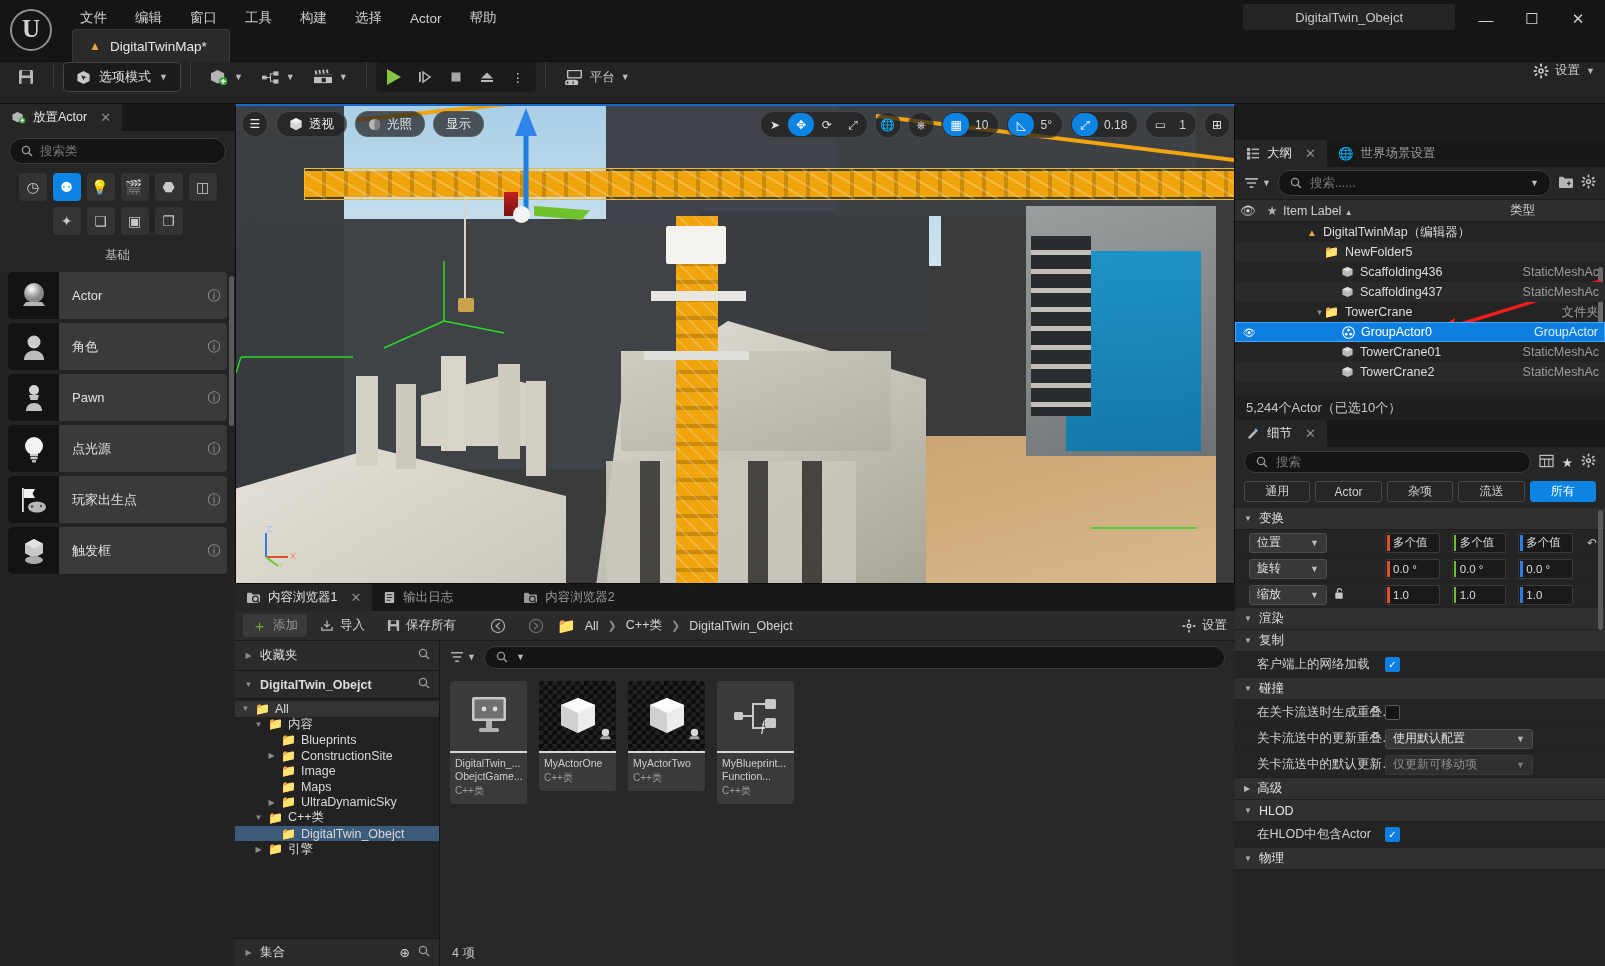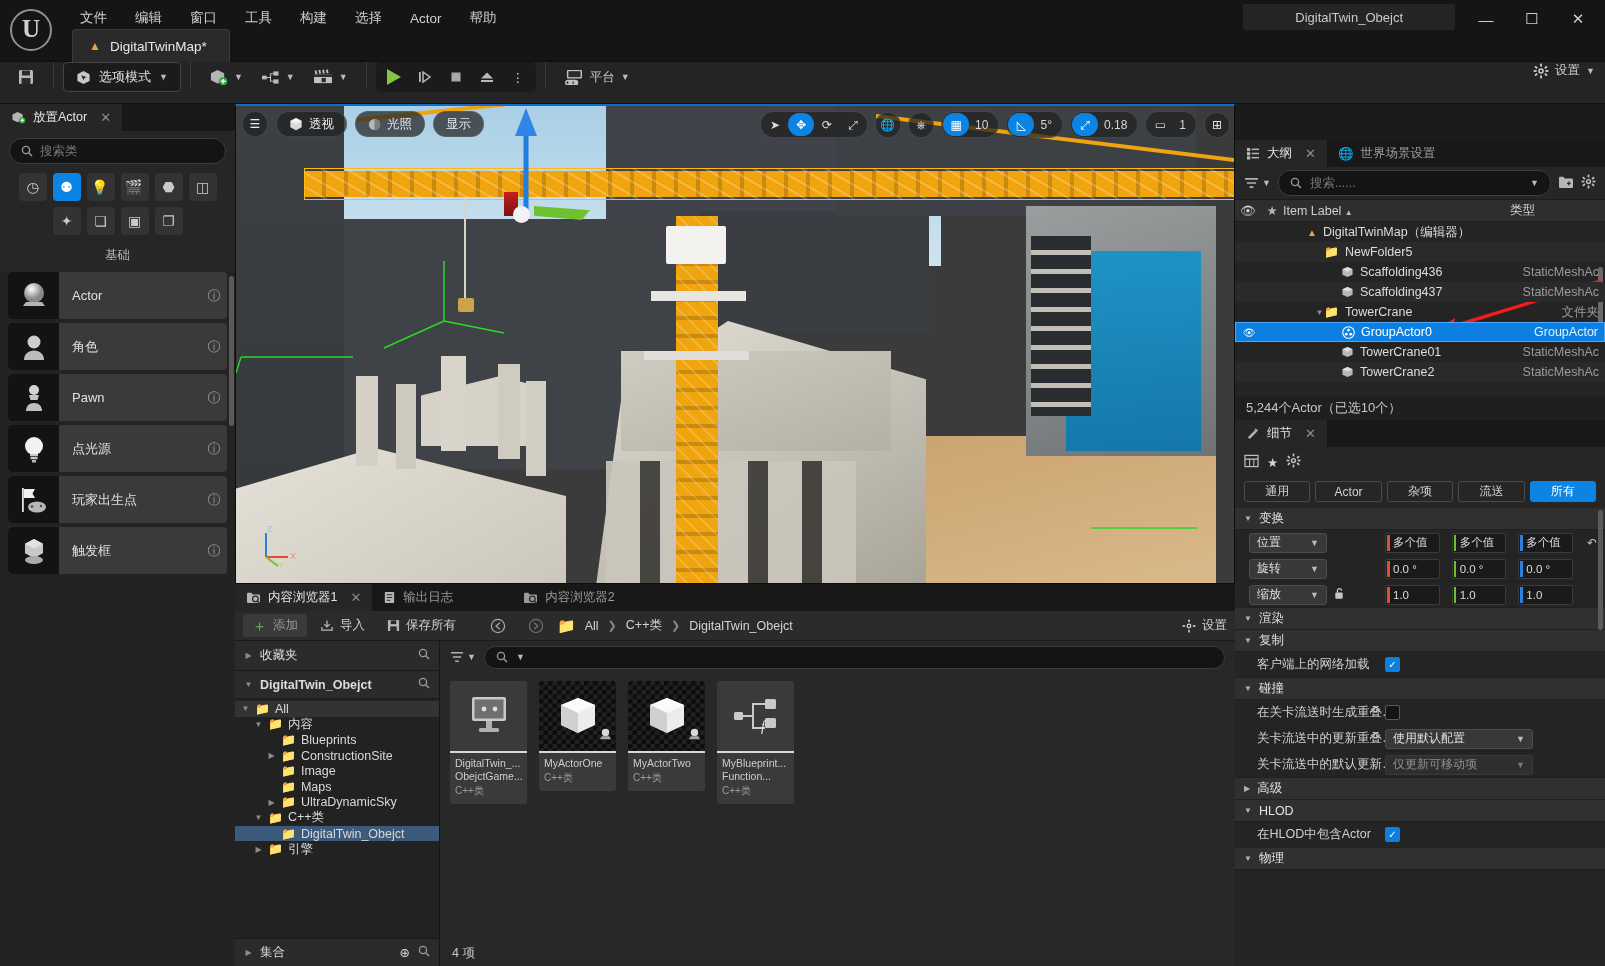--- a/index.html
+++ b/index.html
@@ -1071,20 +1071,27 @@
         <div class="ptab active">
           <svg width="14" height="13" viewBox="0 0 15 14">
               <path d="M2 11 9.5 3.5l2 2L4 13z" fill="#b6b6b6"></path>
               <path d="M10.5 1.5 13 4l-1.5 1.5-2.5-2.5z" fill="#8fc0e8"></path>
             </svg>
           <span>细节</span>
           <span class="x">✕</span>
         </div>
       </div>
       <div class="det-search">
+        <div class="det-searchbox">
+          <svg width="12" height="12" viewBox="0 0 12 12">
+              <circle cx="5" cy="5" r="3.6" fill="none" stroke="#9a9a9a" stroke-width="1.3"></circle>
+              <path d="M7.7 7.7 11 11" stroke="#9a9a9a" stroke-width="1.4"></path>
+            </svg>
+          <span>搜索</span>
+        </div>
         <span>
           <svg width="15" height="14" viewBox="0 0 16 15">
               <rect x="1" y="1.5" width="14" height="12" fill="none" stroke="#c0c0c0" stroke-width="1.3"></rect>
               <path d="M1 5.5h14M6 5.5v8M10.5 5.5v8" stroke="#c0c0c0" stroke-width="1.1"></path>
             </svg>
         </span>
         <span style="color:#d8d8d8;">★</span>
         <span>
           <svg width="15" height="15" viewBox="0 0 16 16">
               <path d="M8 5.2A2.8 2.8 0 1 0 8 10.8 2.8 2.8 0 0 0 8 5.2zm0 1.5a1.3 1.3 0 1 1 0 2.6 1.3 1.3 0 0 1 0-2.6z" fill="#c4c4c4"></path>

